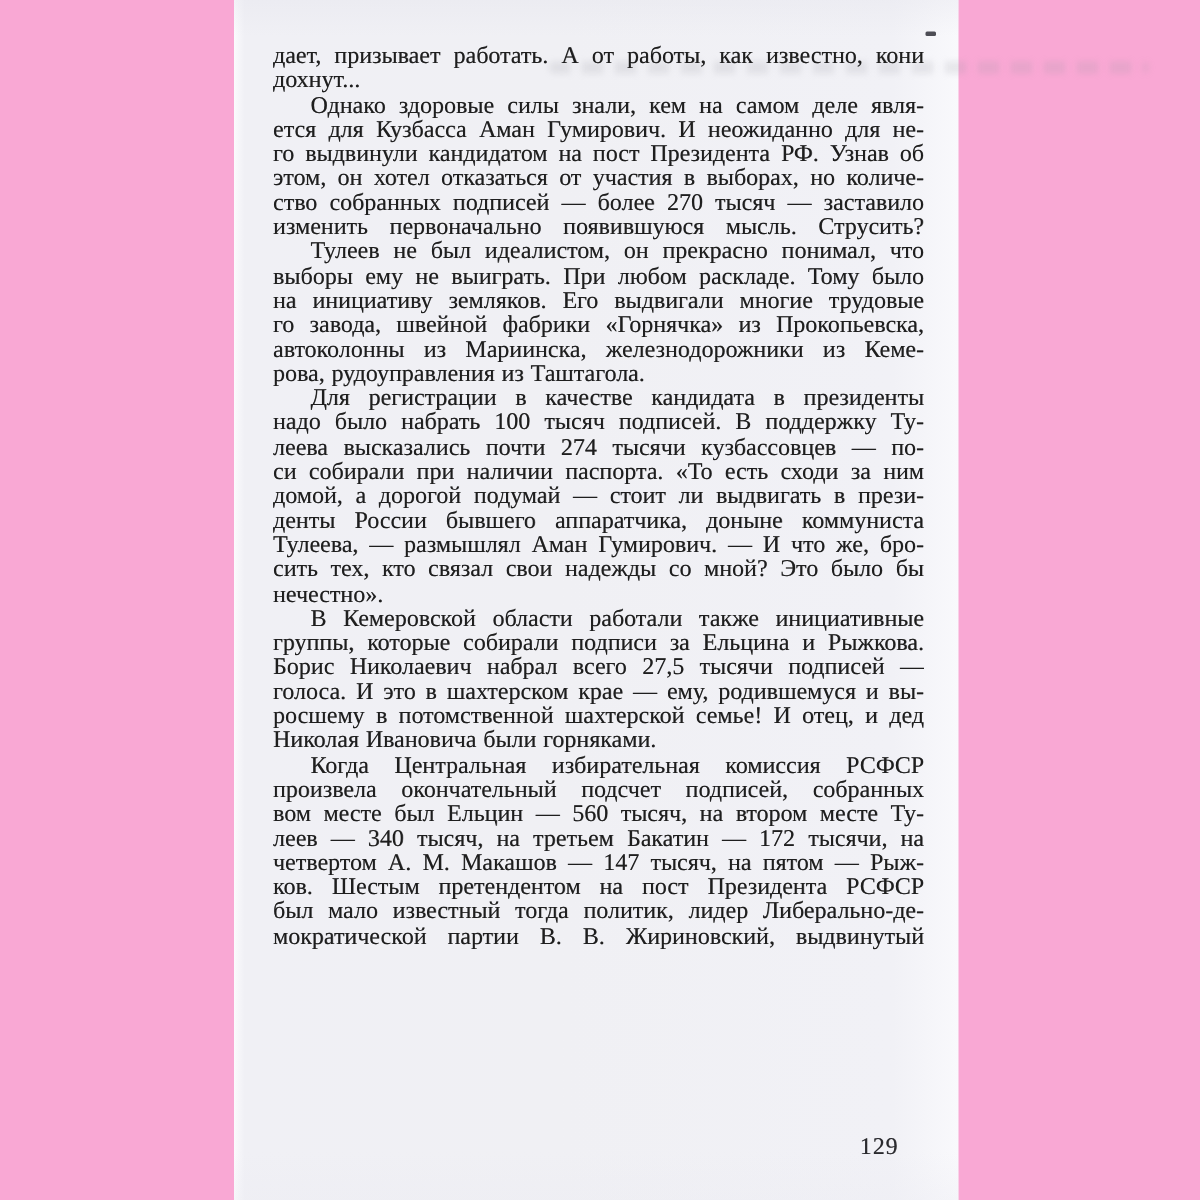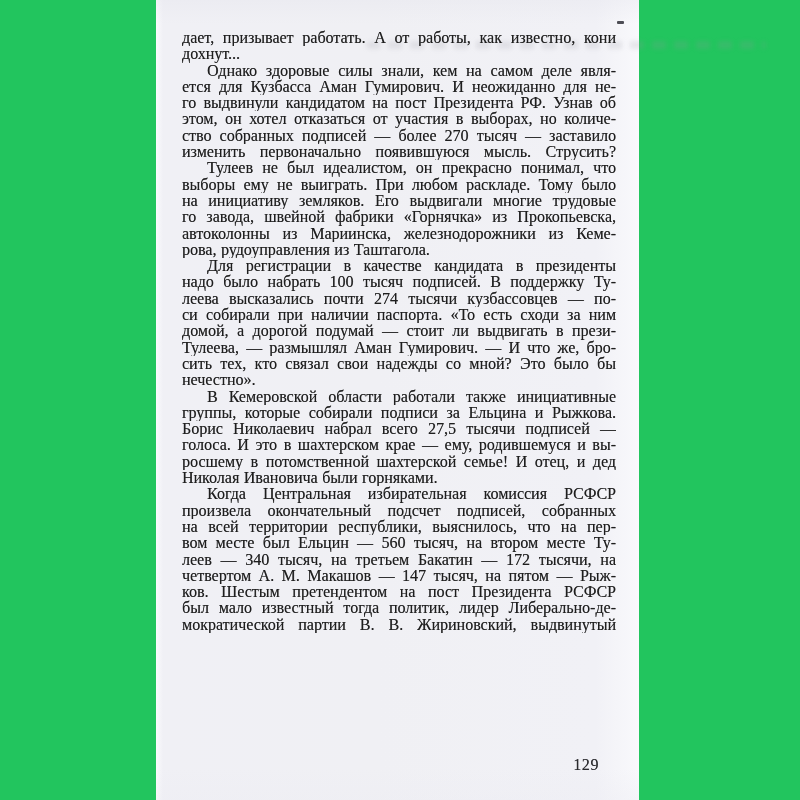--- a/index.html
+++ b/index.html
@@ -7,21 +7,21 @@
     padding: 0;
     width: 800px;
     height: 800px;
     background: #ffffff;
     overflow: hidden;
   }
   .canvas {
     position: relative;
     width: 800px;
     height: 800px;
-    background: #22c55e;
+    background: #f9a8d4;
     overflow: hidden;
   }
   
   .book-page {
     position: absolute;
     left: 156px;
     top: 0;
     width: 483px;
     height: 800px;
     background:
@@ -109,36 +109,36 @@
           <div class="line j">го завода, швейной фабрики «Горнячка» из Прокопьевска,</div>
           <div class="line j">автоколонны из Мариинска, железнодорожники из Кеме-</div>
           <div class="line">рова, рудоуправления из Таштагола.</div>
         </div>
         <div class="para">
           <div class="line j ind">Для регистрации в качестве кандидата в президенты</div>
           <div class="line j">надо было набрать 100 тысяч подписей. В поддержку Ту-</div>
           <div class="line j">леева высказались почти 274 тысячи кузбассовцев — по-</div>
           <div class="line j">си собирали при наличии паспорта. «То есть сходи за ним</div>
           <div class="line j">домой, а дорогой подумай — стоит ли выдвигать в прези-</div>
+          <div class="line j">денты России бывшего аппаратчика, доныне коммуниста</div>
           <div class="line j">Тулеева, — размышлял Аман Гумирович. — И что же, бро-</div>
           <div class="line j">сить тех, кто связал свои надежды со мной? Это было бы</div>
           <div class="line">нечестно».</div>
         </div>
         <div class="para">
           <div class="line j ind">В Кемеровской области работали также инициативные</div>
           <div class="line j">группы, которые собирали подписи за Ельцина и Рыжкова.</div>
           <div class="line j">Борис Николаевич набрал всего 27,5 тысячи подписей —</div>
           <div class="line j">голоса. И это в шахтерском крае — ему, родившемуся и вы-</div>
           <div class="line j">росшему в потомственной шахтерской семье! И отец, и дед</div>
           <div class="line">Николая Ивановича были горняками.</div>
         </div>
         <div class="para">
           <div class="line j ind">Когда Центральная избирательная комиссия РСФСР</div>
           <div class="line j">произвела окончательный подсчет подписей, собранных</div>
-          <div class="line j">на всей территории республики, выяснилось, что на пер-</div>
           <div class="line j">вом месте был Ельцин — 560 тысяч, на втором месте Ту-</div>
           <div class="line j">леев — 340 тысяч, на третьем Бакатин — 172 тысячи, на</div>
           <div class="line j">четвертом А. М. Макашов — 147 тысяч, на пятом — Рыж-</div>
           <div class="line j">ков. Шестым претендентом на пост Президента РСФСР</div>
           <div class="line j">был мало известный тогда политик, лидер Либерально-де-</div>
           <div class="line j">мократической партии В. В. Жириновский, выдвинутый</div>
         </div>
       </div>
     <div class="page-number">129</div>
   </div>

